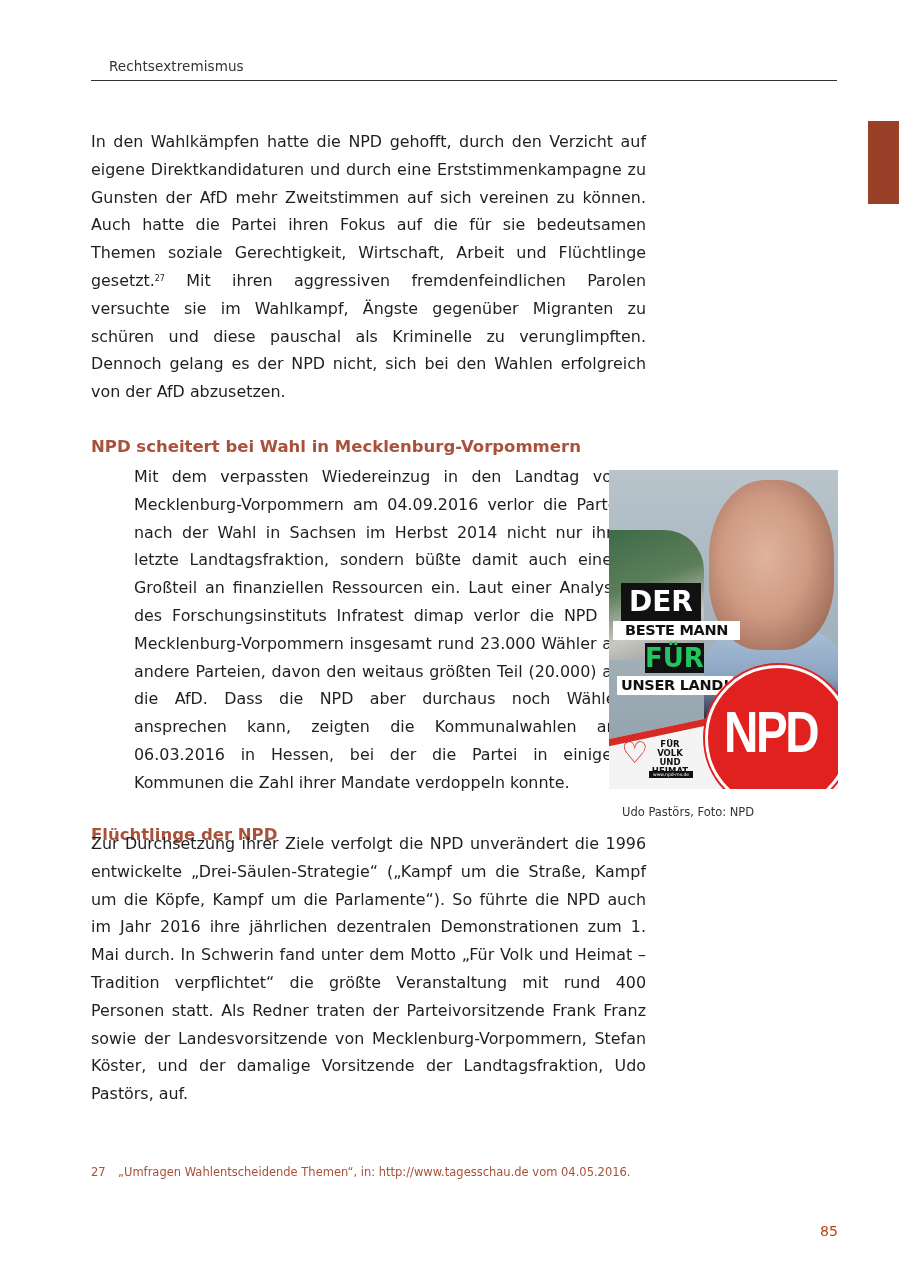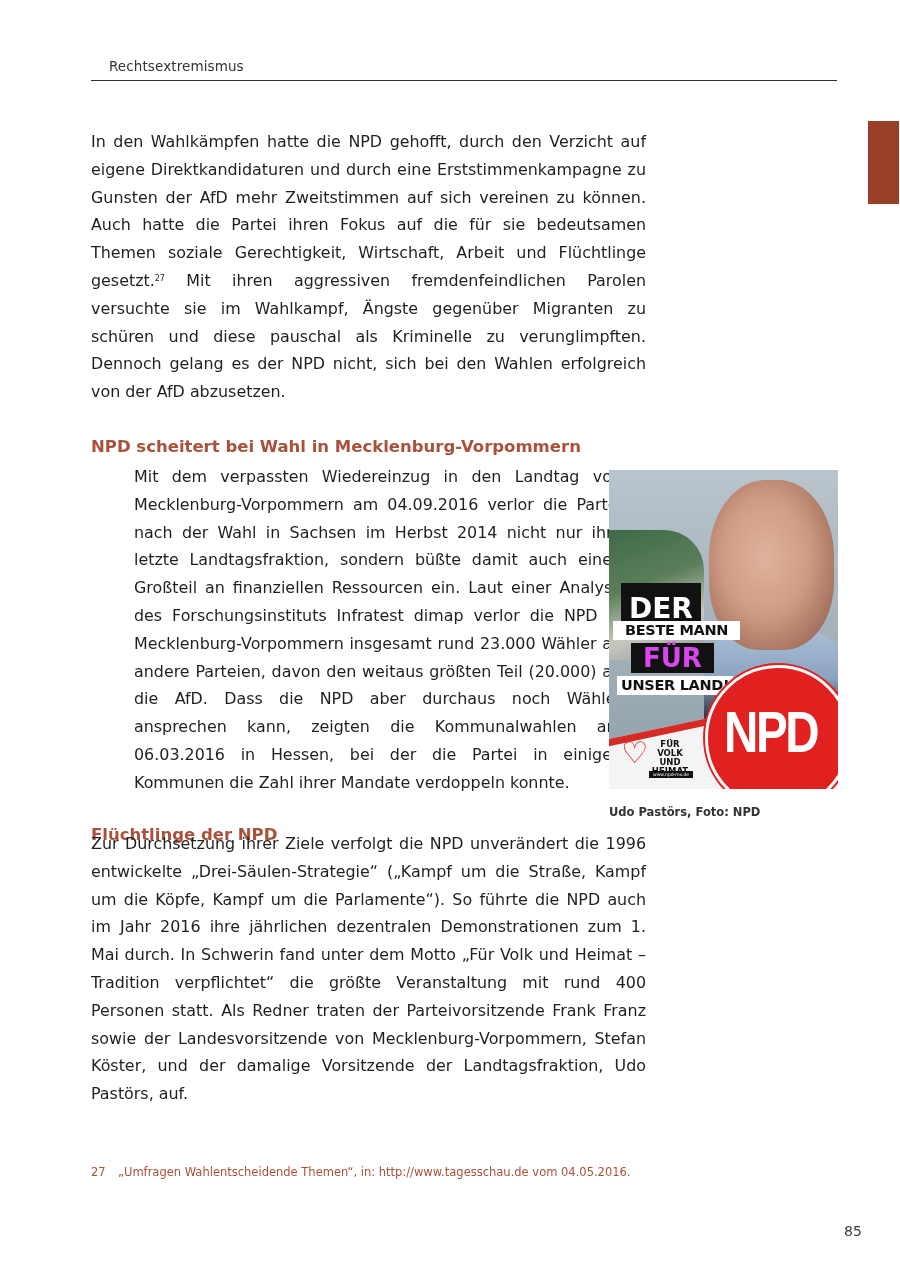--- a/index.html
+++ b/index.html
@@ -48,47 +48,47 @@
   .fig-suit {
     position: absolute; left: 95px; top: 160px; width: 140px; height: 160px;
     background: linear-gradient(180deg, #a9bfd6 0%, #8aa3c0 30%, #2c3344 55%, #22283a 100%);
     border-radius: 40px 40px 0 0;
   }
   .fig-white {
     position: absolute; left: -20px; top: 245px; width: 280px; height: 120px; background: #f4f4f4;
     transform: rotate(-12deg); border-top: 7px solid #d62a24;
   }
   .slogan { position: absolute; font-family: "DejaVu Sans", sans-serif; font-weight: bold; line-height: 1; }
-  .s-der { left: 12px; top: 113px; background: #111; color: #fff; font-size: 28px; padding: 12px 8px; }
+  .s-der { left: 12px; top: 113px; background: #111; color: #fff; font-size: 28px; padding: 5px 8px; }
   .s-beste { left: 4px; top: 151px; background: #fff; color: #111; font-size: 14.5px; padding: 2px 12px; letter-spacing: -0.3px; }
-  .s-fuer { left: 22px; top: 173px; background: #111; color: #d946ef; font-size: 26px; padding: 2px 12px; }
+  .s-fuer { left: 36px; top: 173px; background: #111; color: #22c55e; font-size: 26px; padding: 2px 0; }
   .s-land { left: 8px; top: 206px; background: #fff; color: #111; font-size: 14.5px; padding: 2px 4px; letter-spacing: -0.3px; }
   .npd-circle {
     position: absolute; left: 96px; top: 195px; width: 140px; height: 140px; border-radius: 50%;
     background: #e0211f; border: 3px solid #fff; box-shadow: 0 0 0 2px #e0211f;
   }
   .npd-text {
     position: absolute; left: 115px; top: 228px; color: #fff; font-weight: bold; font-size: 58px;
     font-family: "Liberation Sans", sans-serif; letter-spacing: -3px; transform: scaleX(0.82); transform-origin: left top;
   }
   .heart {
     position: absolute; left: 12px; top: 270px; width: 34px; height: 26px; color: #d62a24; font-size: 30px; line-height: 26px;
   }
   .fvh {
     position: absolute; left: 38px; top: 270px; font-weight: bold; font-size: 8.5px; line-height: 9px; color: #111; text-align: center;
   }
   .fvh-url {
     position: absolute; left: 40px; top: 301px; width: 44px; height: 7px; background: #111; color: #fff; font-size: 4.5px; line-height: 7px; text-align: center;
   }
-  .caption { position: absolute; left: 609px; top: 805px; font-size: 11.5px; color: #333; font-weight: bold; }
+  .caption { position: absolute; left: 622px; top: 805px; font-size: 11.5px; color: #333; }
   .footnote {
     position: absolute; left: 91px; top: 1165px; font-size: 11.5px; color: #a9513a;
   }
   .footnote .fn-num { display: inline-block; width: 27px; }
-  .page-number { position: absolute; left: 844px; top: 1223px; font-size: 14px; color: #404040; }
+  .page-number { position: absolute; left: 820px; top: 1223px; font-size: 14px; color: #c2410c; }
 </style>
 </head>
 <body>
 
 <div class="running-head">Rechtsextremismus</div>
 <div class="head-rule"></div>
 <div class="tab-marker"></div>
 
 <p class="para p1"><span>In den Wahlkämpfen hatte die NPD gehofft, durch den Verzicht auf eigene Direktkandidaturen und durch eine Erststimmenkampagne zu Gunsten der AfD mehr Zweitstimmen auf sich vereinen zu können. Auch hatte die Partei ihren Fokus auf die für sie bedeutsamen Themen soziale Gerechtigkeit, Wirtschaft, Arbeit und Flüchtlinge gesetzt.</span><sup>27</sup><span> Mit ihren aggressiven fremdenfeindlichen Parolen versuchte sie im Wahlkampf, Ängste gegenüber Migranten zu schüren und diese pauschal als Kriminelle zu verunglimpften. Dennoch gelang es der NPD nicht, sich bei den Wahlen erfolgreich von der AfD abzusetzen.</span></p>
 

